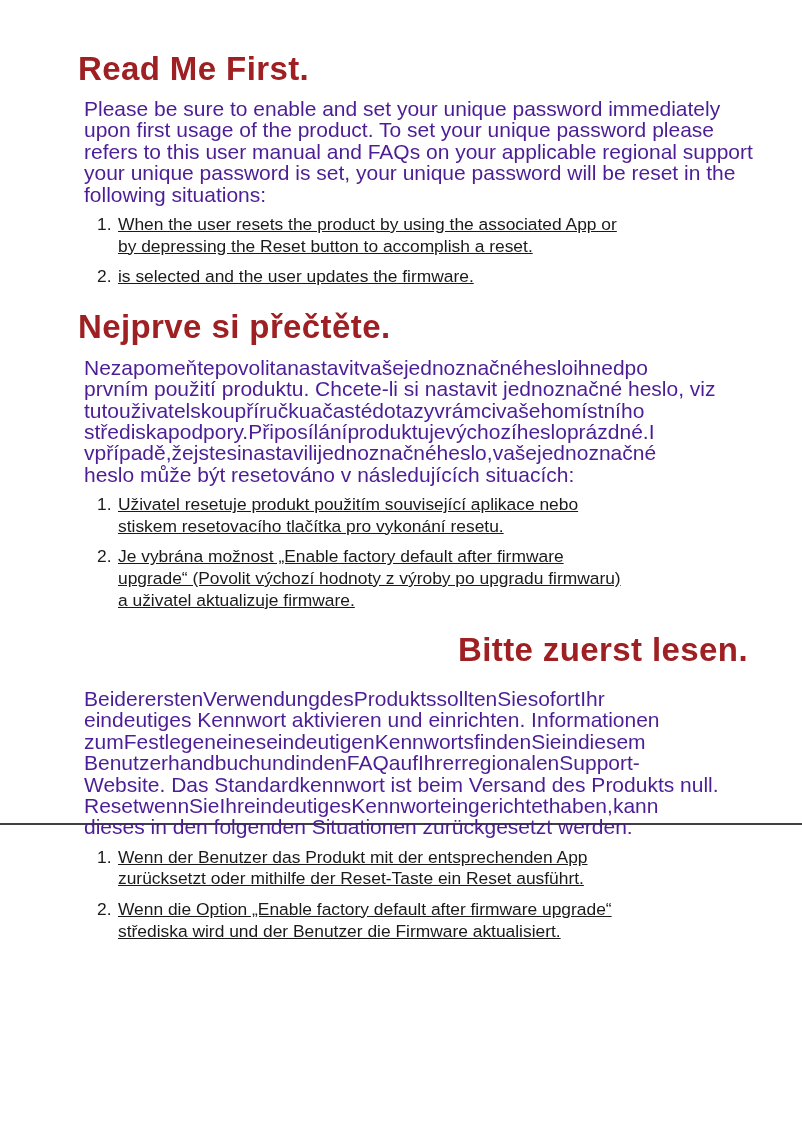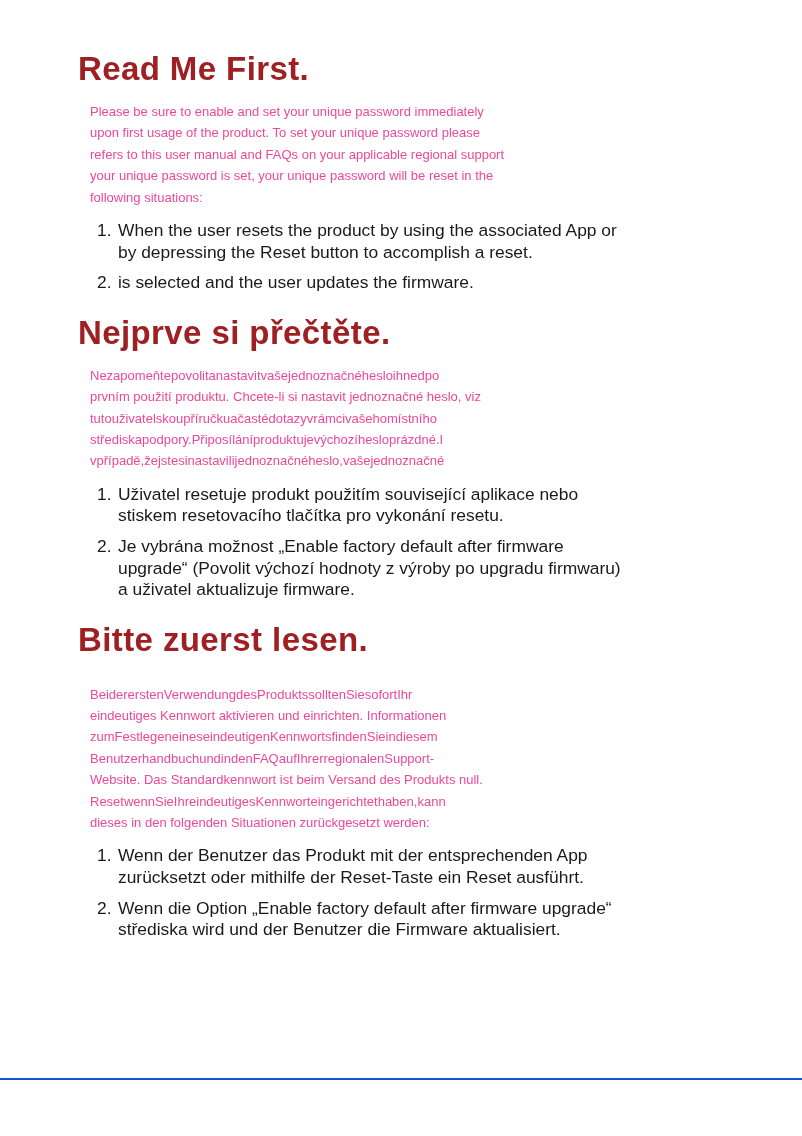--- a/index.html
+++ b/index.html
@@ -12,23 +12,23 @@
     height: 1136px;
     font-family: "Liberation Sans", sans-serif;
     color: #1a1a1a;
     -webkit-font-smoothing: antialiased;
     position: relative;
     overflow: hidden;
   }
   .page {
     position: relative;
     width: 802px;
-    height: 1080px;
+    height: 825px;
     box-sizing: border-box;
-    border-bottom: 2px solid #1d4ed8;
+    border-bottom: 2px solid #404040;
     background: #ffffff;
   }
   .content {
     position: absolute;
     left: 78px;
     top: 50px;
     width: 670px;
   }
 
   h1.section-title {
@@ -37,27 +37,27 @@
     color: #9E2023;
     margin: 0;
     padding: 0;
     line-height: 1.18;
     letter-spacing: 0.4px;
     white-space: nowrap;
   }
   .section + .section { margin-top: 20px; }
   .section-en h1.section-title { margin-bottom: 9px; }
   .section-cs h1.section-title { margin-bottom: 10px; }
-  .section-de h1.section-title { margin-bottom: 24px; }
+  .section-de h1.section-title { margin-bottom: 18px; text-align: right; }
 
   .para {
-    font-size: 13px;
+    font-size: 21px;
     line-height: 21.4px;
-    color: #ec4899;
-    margin: 12px;
+    color: #4c1d95;
+    margin: 6px;
   }
   .para .line {
     display: block;
     white-space: nowrap;
   }
   
   .para .line.just {
     display: flex;
     justify-content: flex-start;
     white-space: nowrap;
@@ -80,20 +80,21 @@
   ol.numbered li .num {
     position: absolute;
     left: 19px;
     top: 0;
     width: 21px;
     text-align: left;
   }
   ol.numbered li .line {
     display: block;
     white-space: nowrap;
+    text-decoration: underline;
   }
   .list-en { margin-top: 10px; }
   .list-cs { margin-top: 11px; }
   .list-de { margin-top: 12px; }
 </style>
 </head>
 <body>
 
 <div class="page">
   <div class="content">
@@ -164,20 +165,21 @@
             <span>případě,</span>
             <span>že</span>
             <span>jste</span>
             <span>si</span>
             <span>nastavili</span>
             <span>jednoznačné</span>
             <span>heslo,</span>
             <span>vaše</span>
             <span>jednoznačné</span>
           </span>
+          <span class="line">heslo může být resetováno v následujících situacích:</span>
         </div>
       <ol class="numbered list-cs">
           <li>
             <span class="num">1.</span>
             <span class="line">Uživatel resetuje produkt použitím související aplikace nebo</span>
             <span class="line">stiskem resetovacího tlačítka pro vykonání resetu.</span>
           </li>
           <li>
             <span class="num">2.</span>
             <span class="line">Je vybrána možnost „Enable factory default after firmware</span>

